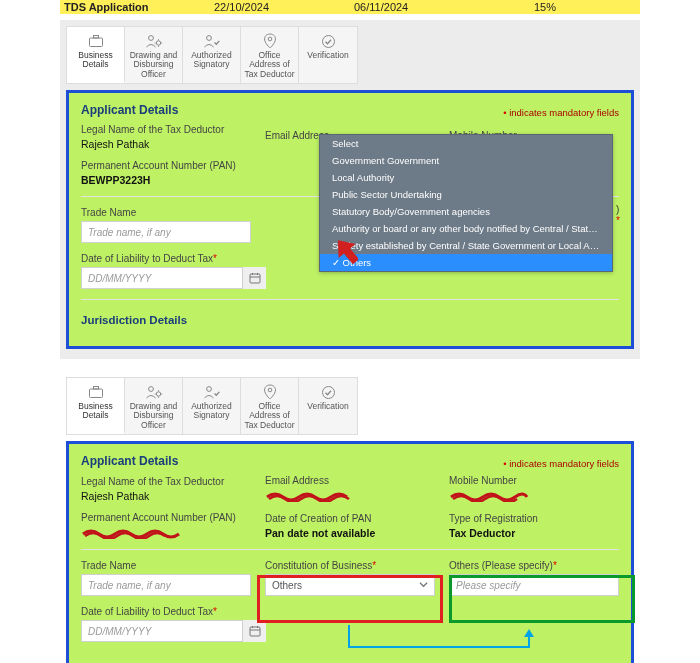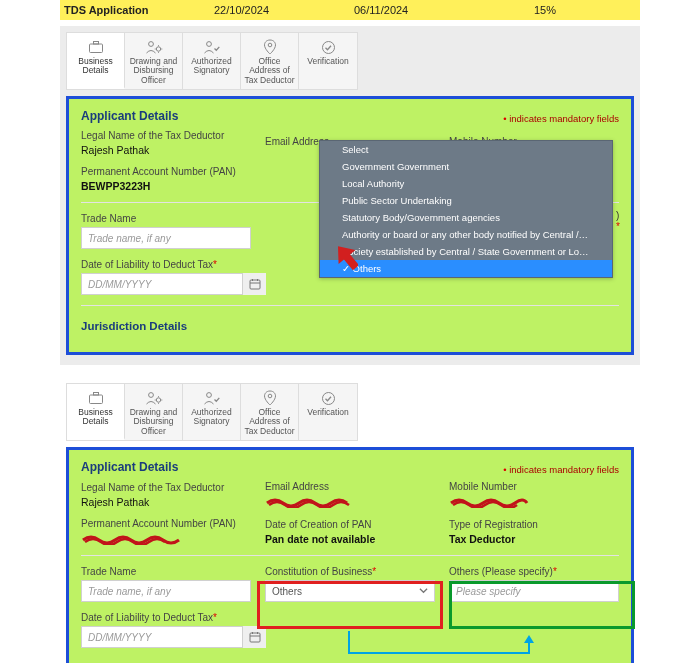--- a/index.html
+++ b/index.html
@@ -1,20 +1,20 @@
 <!DOCTYPE html>
 <html><head>
 <meta charset="utf-8">
 <style>
   * { box-sizing: border-box; font-family: Arial, Helvetica, sans-serif; }
   body { margin:0; padding:0; background:#fff; font-size:11px; color:#333; width:700px; }
   .stage { width:700px; }
 
   
-  .yellowbar { background:#fff05a; height:20px; display:flex; align-items:center; padding:0 4px; margin:0 60px 6px 60px; font-size:11px; color:#222; }
+  .yellowbar { background:#fff05a; height:14px; display:flex; align-items:center; padding:0 4px; margin:0 60px 6px 60px; font-size:11px; color:#222; }
   .yellowbar span { display:inline-block; }
   .yb1{width:150px; font-weight:bold;} .yb2{width:140px;} .yb3{width:180px;} .yb4{}
 
   .panelwrap { background:#ececec; padding:6px 6px 10px 6px; margin:0 60px 0 60px; }
   .panelwrap2 { background:#fff; padding:6px 6px 10px 6px; margin:12px 60px 0 60px; }
 
   
   .tabs { display:flex; background:#f5f5f5; border:1px solid #ddd; width:fit-content; }
   .tab { width:58px; padding:6px 2px 4px; text-align:center; border-right:1px solid #ddd; color:#555; font-size:8.5px; line-height:1.1; cursor:pointer; }
   .tab:last-child{border-right:none;}
@@ -35,21 +35,21 @@
   .redstar { color:#d00; }
 
   .input { width:100%; height:22px; border:1px solid #d0d0d0; background:#fff; padding:0 6px; font-size:10px; color:#555; display:flex; align-items:center; }
   .input.placeholder { color:#9a9a9a; font-style:italic; }
   .hr { height:1px; background:#e3e3e3; margin:10px 0; }
   .dateinput{ position:relative; width:185px; }
   .dateinput .cal { position:absolute; right:0; top:0; width:24px; height:22px; background:#efefef; border-left:1px solid #d0d0d0; display:flex; align-items:center; justify-content:center; }
 
   
   .dropdown { position:absolute; left:238px; top:10px; width:294px; background:#6d7a87; color:#fff; font-size:9.5px; border:1px solid #5a6673; z-index:5; box-shadow:0 1px 4px rgba(0,0,0,.25);}
-  .dropdown .opt { padding:3px 22px; cursor:pointer; white-space:nowrap; overflow:hidden; text-overflow:ellipsis; }
+  .dropdown .opt { padding:3px 12px; cursor:pointer; white-space:nowrap; overflow:hidden; text-overflow:ellipsis; }
   .dropdown .opt.sel { background:#2a8eff; }
   .peek { position:absolute; left:535px; top:80px; color:#333; font-size:10px; }
   .peek .redstar{color:#d00;}
 
   
   .arrow-red { position:absolute; left:255px; top:113px; width:22px; height:28px; z-index:6; }
 
   
   .boxred { position:absolute; border:3px solid #e02020; pointer-events:none; }
   .boxgreen { position:absolute; border:3px solid #0a9a2c; pointer-events:none; }

